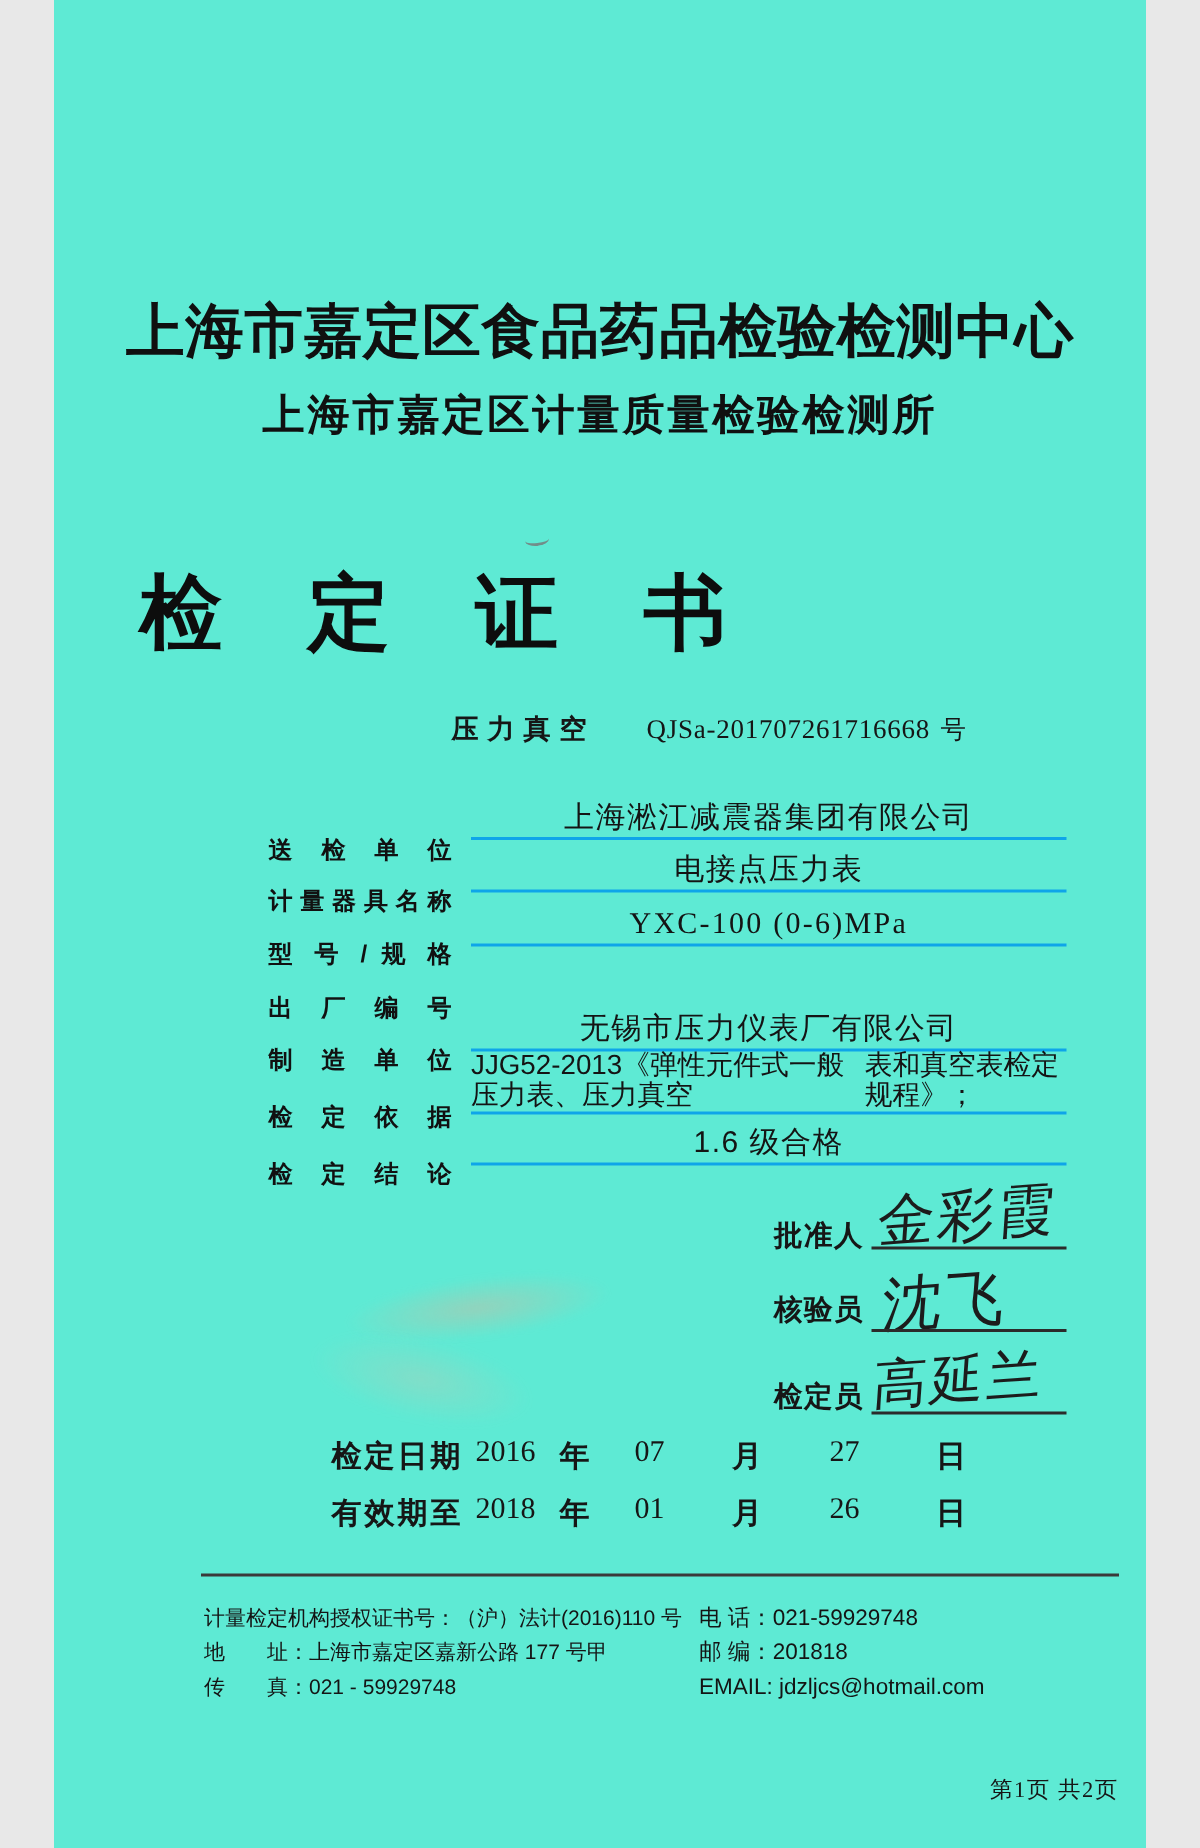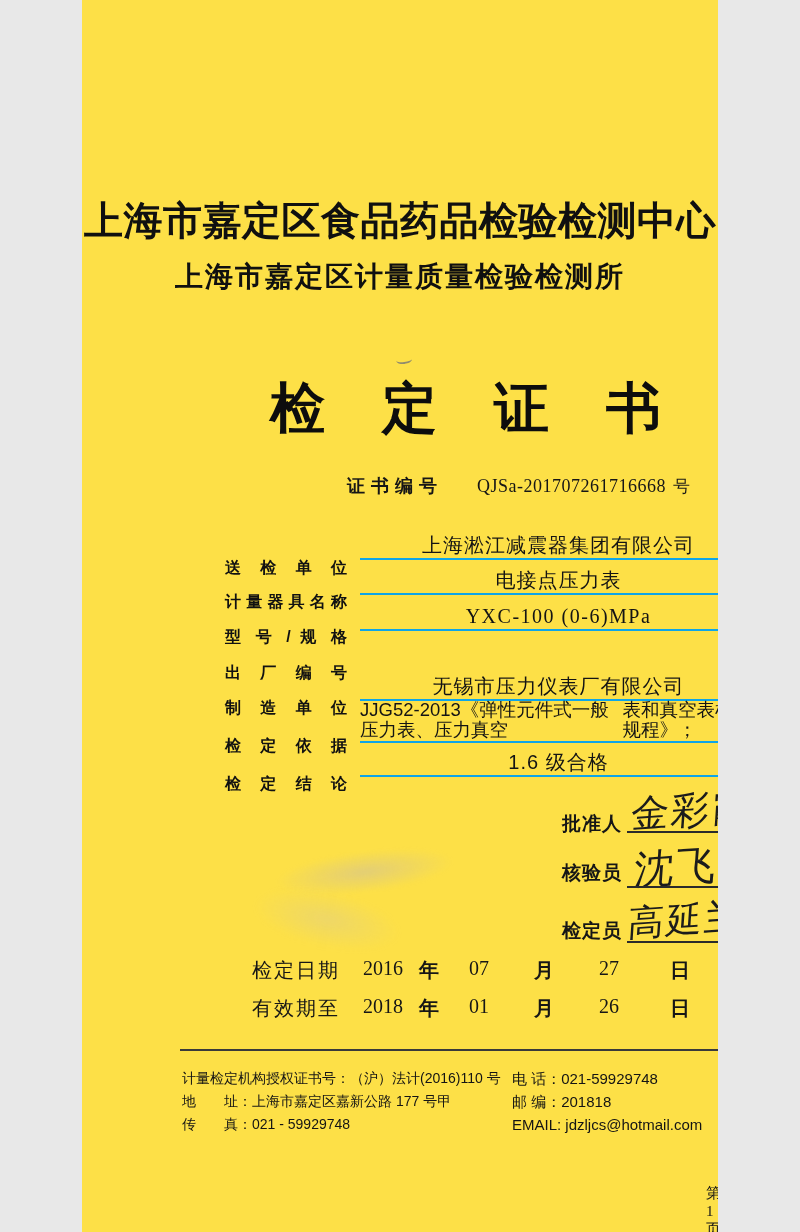--- a/index.html
+++ b/index.html
@@ -1,30 +1,30 @@
 <!DOCTYPE html>
 <html><head>
 <meta charset="utf-8">
 <style>
   html,body{margin:0;padding:0;background:#e8e8e8;}
   .page{
     position:relative;
-    width:636px;height:1232px;
+    width:728px;height:1232px;
     margin:0 auto;
-    background:#fde047;
+    background:#5eead4;
     color:#161616;
     font-family:"Liberation Sans", sans-serif;
     overflow:hidden;
   }
   
   .org{position:absolute;left:0;right:0;text-align:center;font-weight:900;color:#101010;}
   .org1{top:194px;font-size:39px;letter-spacing:0.5px;}
   .org2{top:258px;font-size:28px;letter-spacing:2px;}
   
-  .title-wrap{position:absolute;top:372px;left:0;right:0;text-align:right;}
+  .title-wrap{position:absolute;top:372px;left:0;right:0;text-align:left;}
   .title-wrap span{font-size:55px;font-weight:900;letter-spacing:57px;padding-left:57px;color:#0d0d0d;}
   
   .certno{position:absolute;top:464px;left:265px;display:flex;align-items:baseline;}
   .cn-label{font-size:18px;font-weight:700;letter-spacing:6px;}
   .cn-value{margin-left:34px;font-family:"Liberation Serif", serif;font-size:18px;letter-spacing:0.5px;margin-top:12px;}
   .cn-suffix{margin-left:7px;font-size:17px;}
   
   .smudge{position:absolute;left:314px;top:356px;width:16px;height:6px;border-bottom:2px solid #777;border-radius:60%;transform:rotate(-6deg);opacity:.8;}
   
   .form{position:absolute;left:143px;top:527px;width:532px;}
@@ -44,21 +44,21 @@
   
   .sig-label{position:absolute;left:480px;font-size:19px;font-weight:700;letter-spacing:1px;}
   .sig-line{position:absolute;left:545px;width:130px;border-bottom:2px solid #2b2b2b;height:0;}
   .sig-hand{
     position:absolute;font-family:"Liberation Serif", serif;
     font-size:37px;font-weight:500;color:#1c1c1c;
     transform:rotate(-4deg) skewX(-8deg);white-space:nowrap;letter-spacing:2px;
   }
   
   .d-item{position:absolute;font-size:20px;}
-  .d-label{font-weight:400;letter-spacing:2px;}
+  .d-label{font-weight:700;letter-spacing:2px;margin-left:15px;}
   .d-num{font-family:"Liberation Serif", serif;}
   .d-unit{font-weight:700;}
   
   .divider{position:absolute;left:98px;top:1049px;width:612px;border-bottom:2px solid #3a3a3a;}
   .fcol{position:absolute;top:1067px;font-size:14px;line-height:23px;color:#141414;}
   .fcol-left{left:100px;width:330px;}
   .fcol-right{left:430px;width:290px;}
   .fcol div{white-space:nowrap;}
   .pagenum{position:absolute;left:624px;top:1184px;font-family:"Liberation Serif", serif;font-size:15px;letter-spacing:1px;}
   
@@ -74,21 +74,21 @@
   <div class="org org1">上海市嘉定区食品药品检验检测中心</div>
   <div class="org org2">上海市嘉定区计量质量检验检测所</div>
 
   <div class="smudge"></div>
 
   <div class="title-wrap">
     <span>检定证书</span>
   </div>
 
   <div class="certno">
-    <span class="cn-label">证书编号</span>
+    <span class="cn-label">压力真空</span>
     <span class="cn-value">QJSa-201707261716668</span>
     <span class="cn-suffix">号</span>
   </div>
 
   <div class="form">
     <div class="frow" style="height:33px">
       <div class="flabel">送 检 单 位</div>
       <div class="fvalue">上海淞江减震器集团有限公司</div>
     </div>
     <div class="frow" style="height:35px">

